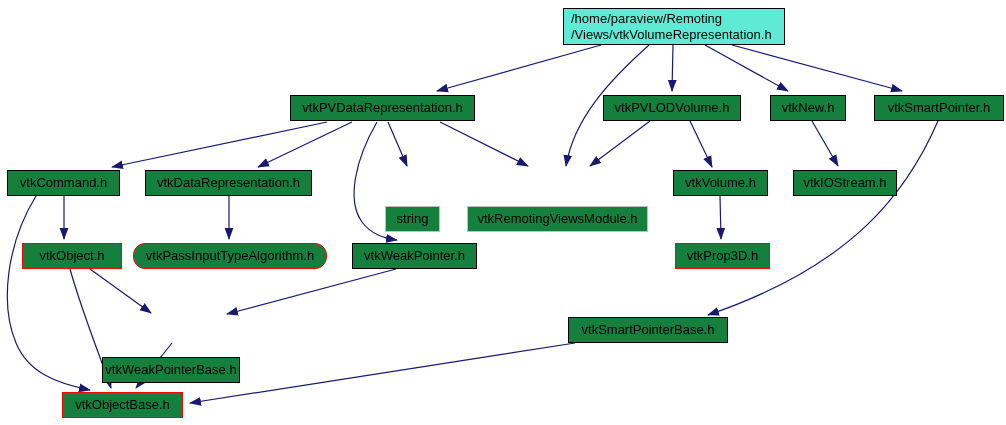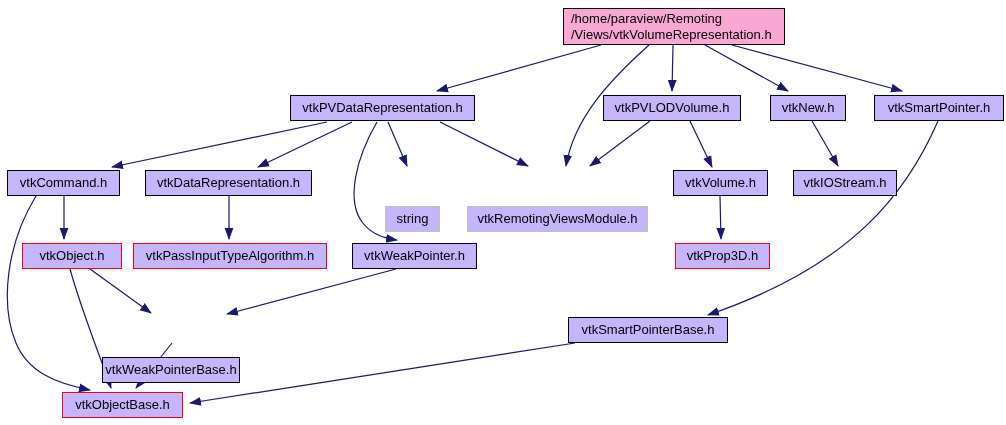--- a/index.html
+++ b/index.html
@@ -24,21 +24,21 @@
   .edges-layer path.edge {
     fill: none;
     stroke-width: 1.2;
   }
   .node {
     position: absolute;
     box-sizing: border-box;
     display: flex;
     align-items: center;
     justify-content: center;
-    background: #c4b5fd;
+    background: #15803d;
     border: 1px solid #000000;
     font-size: 13px;
     line-height: 1.2;
     color: #000000;
     white-space: nowrap;
     cursor: pointer;
   }
   .node.root {
     flex-direction: column;
     align-items: flex-start;
@@ -79,21 +79,21 @@
         <path class="edge" d="M90,269 L151,313" stroke="#191970" marker-end="url(#arrowhead)"></path>
         <path class="edge" d="M70,269 C82,312 100,356 111,388" stroke="#191970" marker-end="url(#arrowhead)"></path>
         <path class="edge" d="M229,196 L229,239" stroke="#191970" marker-end="url(#arrowhead)"></path>
         <path class="edge" d="M396,269 L227,314" stroke="#191970" marker-end="url(#arrowhead)"></path>
         <path class="edge" d="M172,343 L136,388" stroke="#191970" marker-end="url(#arrowhead)"></path>
         <path class="edge" d="M575,343 L190,403" stroke="#191970" marker-end="url(#arrowhead)"></path>
         <path class="edge" d="M720,196 L721,239" stroke="#191970" marker-end="url(#arrowhead)"></path>
       </g>
   </svg>
   <div id="nodes-group">
-      <div class="node root" style="left: 563px; top: 8px; width: 222px; height: 37px; background: #f9a8d4;">
+      <div class="node root" style="left: 563px; top: 8px; width: 222px; height: 37px; background: #5eead4;">
         <span>/home/paraview/Remoting</span>
         <span>/Views/vtkVolumeRepresentation.h</span>
       </div>
       <div class="node " style="left: 290px; top: 95px; width: 185px; height: 26px;">
         <span>vtkPVDataRepresentation.h</span>
       </div>
       <div class="node " style="left: 603px; top: 95px; width: 138px; height: 26px;">
         <span>vtkPVLODVolume.h</span>
       </div>
       <div class="node " style="left: 770px; top: 95px; width: 76px; height: 26px;">
@@ -116,21 +116,21 @@
       </div>
       <div class="node " style="left: 673px; top: 170px; width: 95px; height: 26px;">
         <span>vtkVolume.h</span>
       </div>
       <div class="node " style="left: 793px; top: 170px; width: 104px; height: 26px;">
         <span>vtkIOStream.h</span>
       </div>
       <div class="node red" style="left: 22px; top: 243px; width: 100px; height: 26px;">
         <span>vtkObject.h</span>
       </div>
-      <div class="node red" style="left: 133px; top: 243px; width: 194px; height: 26px;">
+      <div class="node red" style="left: 133px; top: 243px; width: 194px; height: 26px; border-radius: 12px;">
         <span>vtkPassInputTypeAlgorithm.h</span>
       </div>
       <div class="node " style="left: 352px; top: 243px; width: 125px; height: 26px; align-items: center;">
         <span>vtkWeakPointer.h</span>
       </div>
       <div class="node red" style="left: 675px; top: 243px; width: 95px; height: 26px;">
         <span>vtkProp3D.h</span>
       </div>
       <div class="node " style="left: 102px; top: 317px; width: 138px; height: 26px; margin-top: 40px;">
         <span>vtkWeakPointerBase.h</span>

